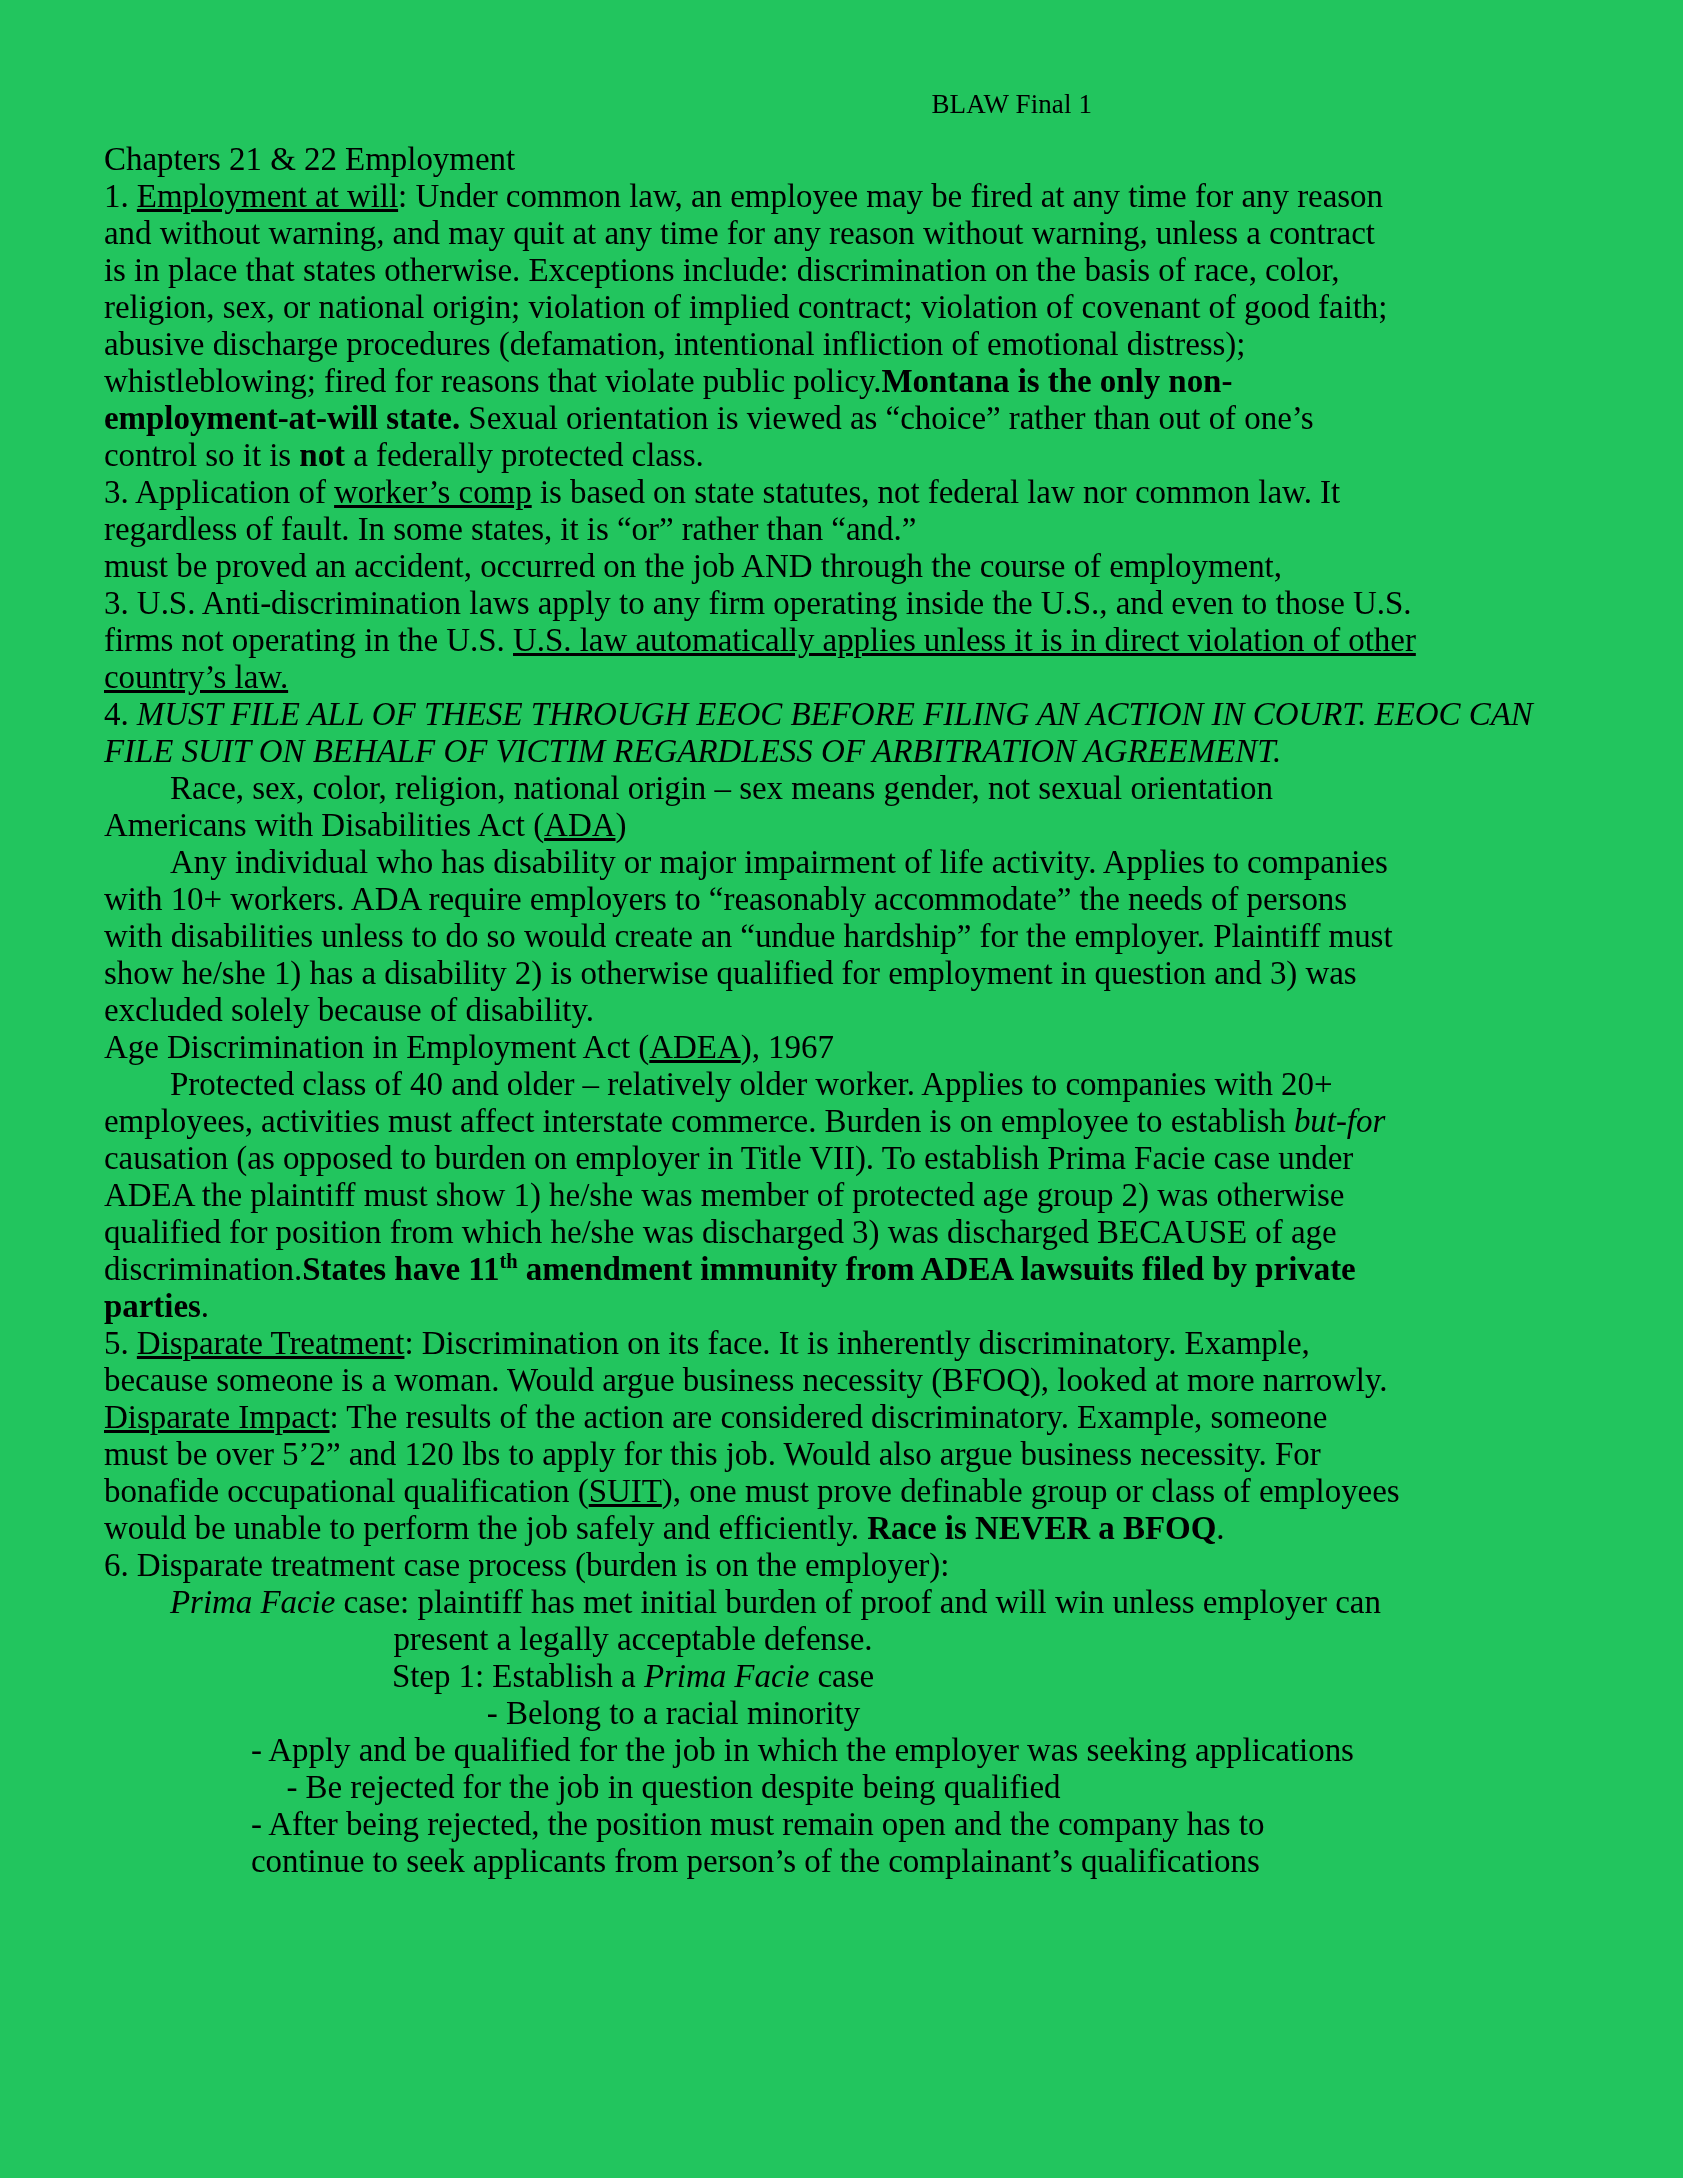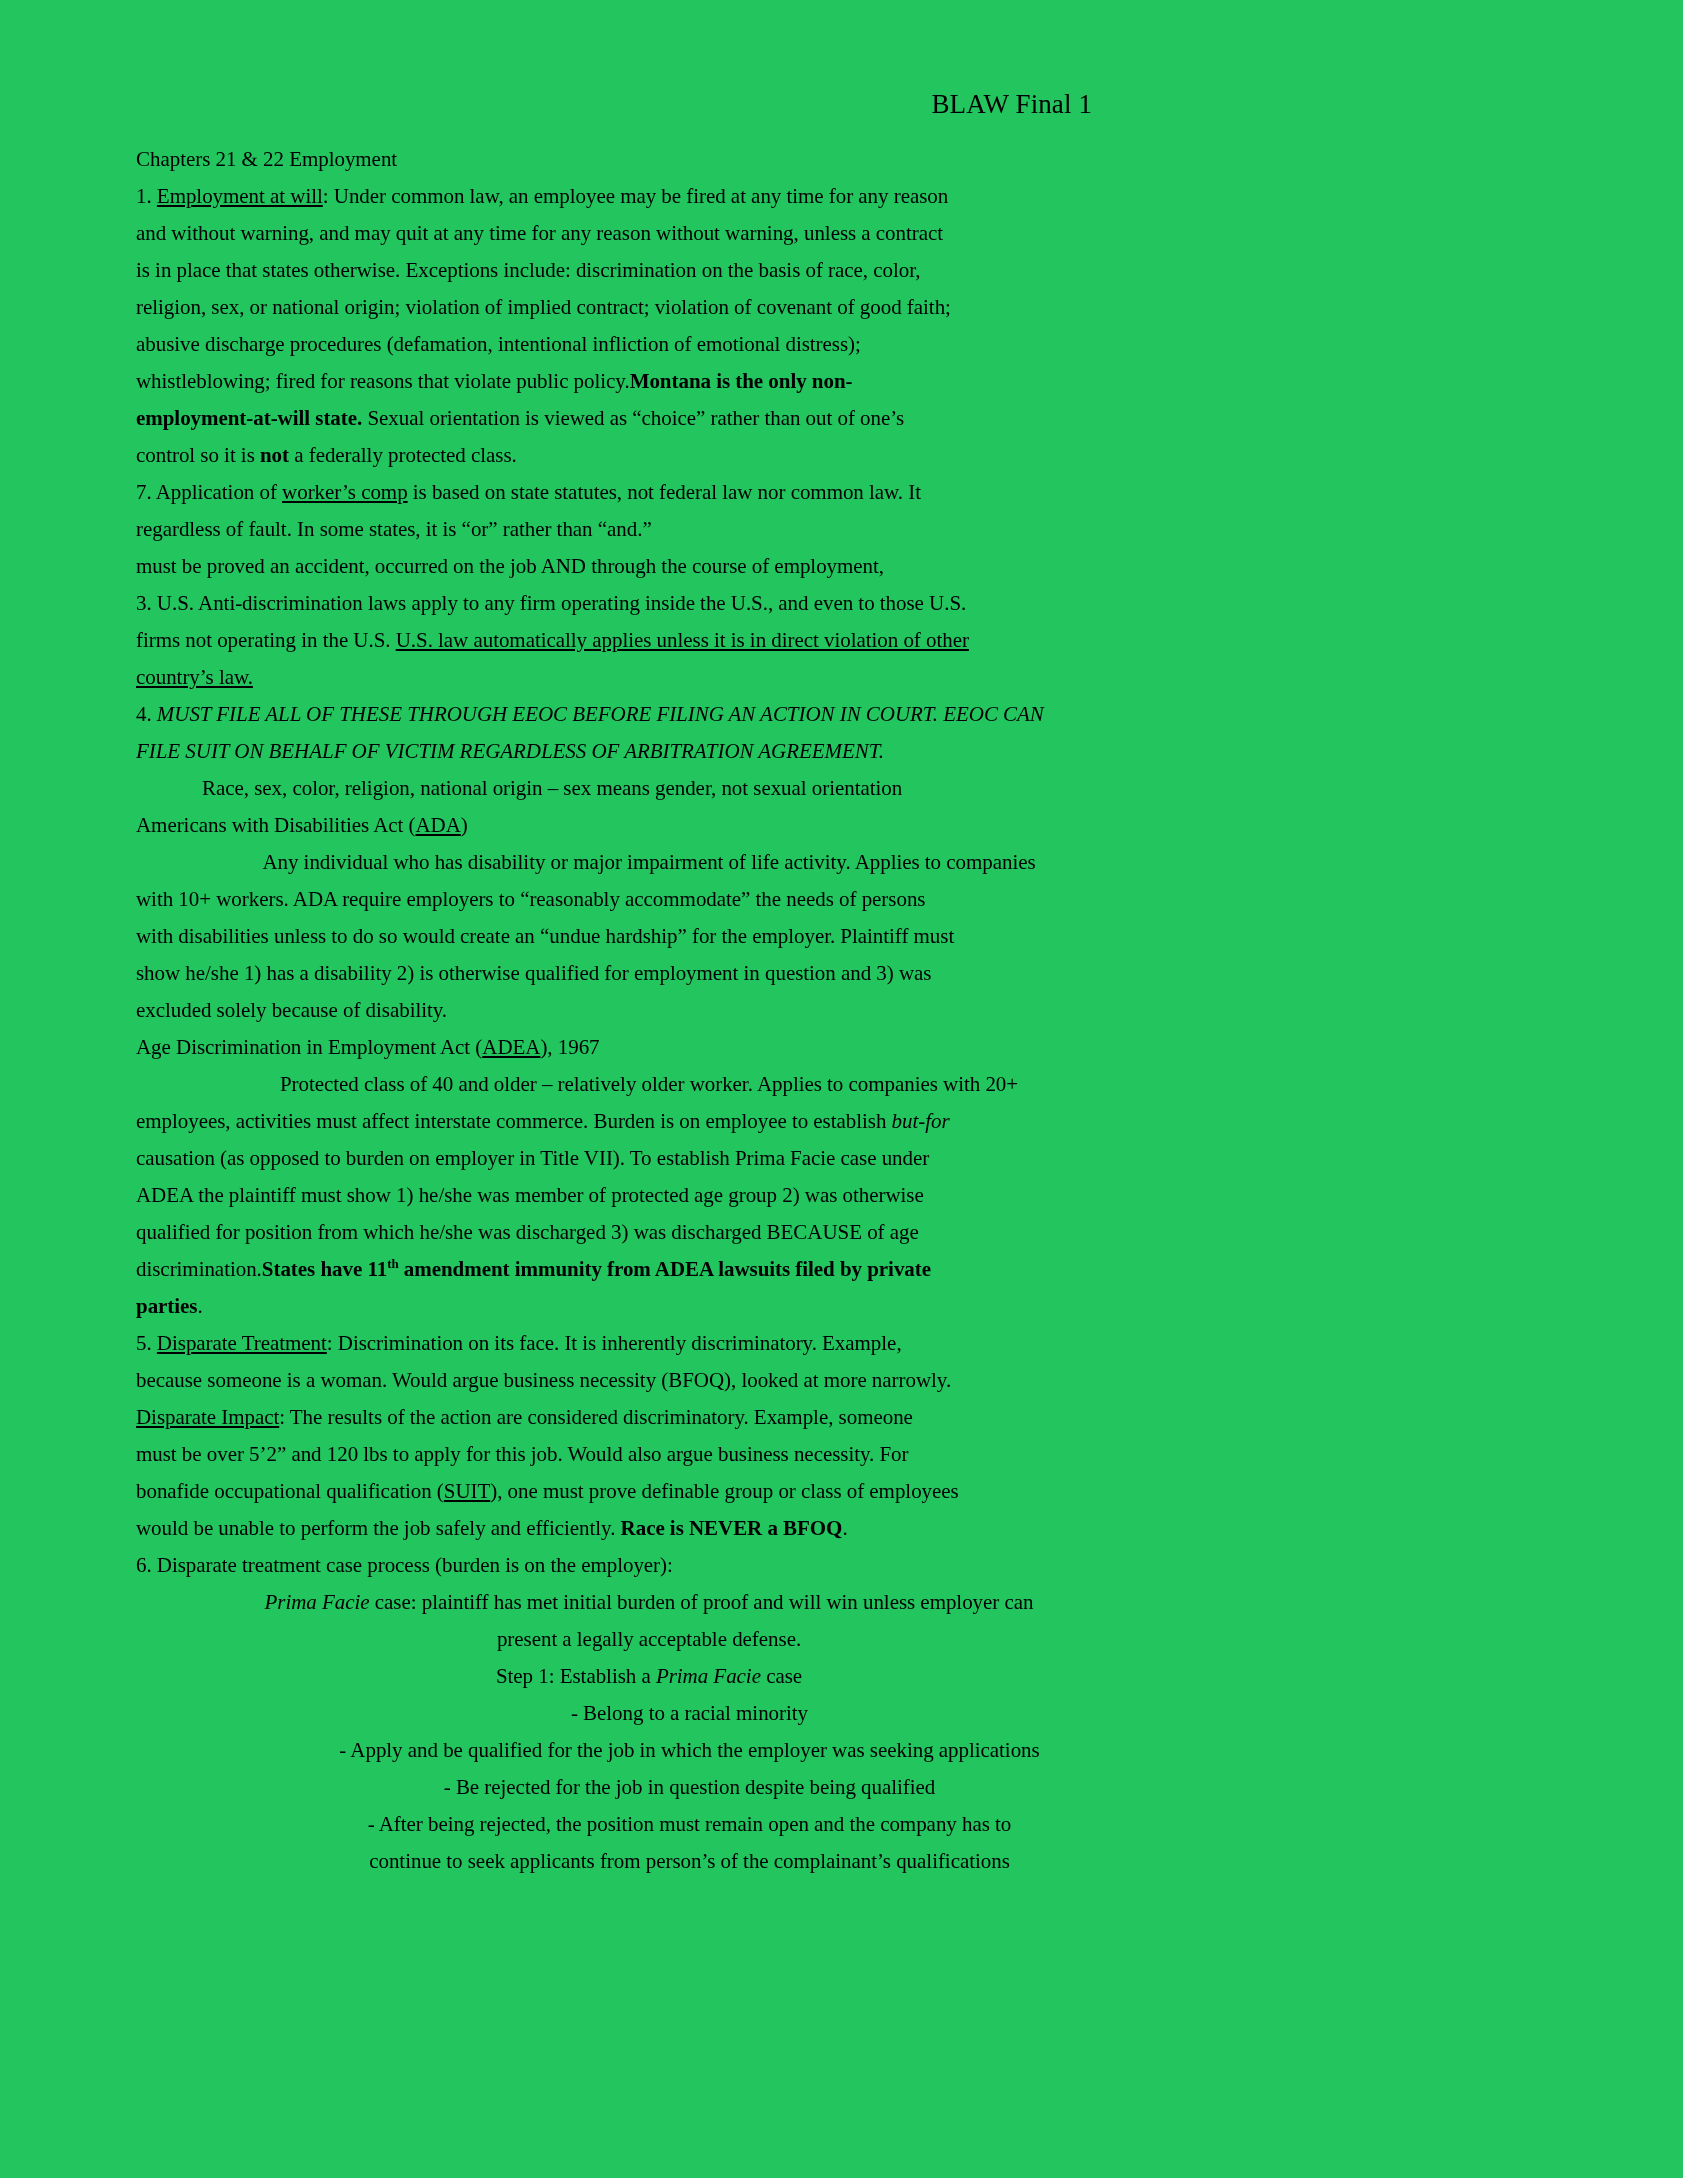--- a/index.html
+++ b/index.html
@@ -31,25 +31,24 @@
     line-height: 34px;
     letter-spacing: 0.1px;
   }
   .body-block {
     position: absolute;
     top: 141px;
     left: 104px;
     width: 992px;
   }
   .ln {
-    font-size: 21px;
+    font-size: 33px;
     line-height: 37px;
     white-space: pre;
     letter-spacing: -0.05px;
-    margin-left: 32px;
   }
   .ind1 { padding-left: 66px; }
   .ind2 { padding-left: 66px; text-align: center; }
   .ind3 { padding-left: 147px; text-align: center; }
   b, .b { font-weight: bold; }
   i, .i { font-style: italic; }
   u, .u { text-decoration: underline; text-underline-offset: 2px; }
   sup {
     font-size: 0.62em;
     vertical-align: super;
@@ -69,21 +68,21 @@
 
     <div class="ln"><span>1. </span><u>Employment at will</u><span>: Under common law, an employee may be fired at any time for any reason</span></div>
     <div class="ln">and without warning, and may quit at any time for any reason without warning, unless a contract</div>
     <div class="ln">is in place that states otherwise. Exceptions include: discrimination on the basis of race, color,</div>
     <div class="ln">religion, sex, or national origin; violation of implied contract; violation of covenant of good faith;</div>
     <div class="ln">abusive discharge procedures (defamation, intentional infliction of emotional distress);</div>
     <div class="ln"><span>whistleblowing; fired for reasons that violate public policy.</span><b>Montana is the only non-</b></div>
     <div class="ln"><b>employment-at-will state.</b><span> Sexual orientation is viewed as “choice” rather than out of one’s</span></div>
     <div class="ln"><span>control so it is </span><b>not</b><span> a federally protected class.</span></div>
 
-    <div class="ln"><span>7. Application of </span><u>worker’s comp</u><span> is based on state statutes, not federal law nor common law. It</span></div>
+    <div class="ln"><span>3. Application of </span><u>worker’s comp</u><span> is based on state statutes, not federal law nor common law. It</span></div>
     <div class="ln">regardless of fault. In some states, it is “or” rather than “and.”</div>
     <div class="ln">must be proved an accident, occurred on the job AND through the course of employment,</div>
 
     <div class="ln">3. U.S. Anti-discrimination laws apply to any firm operating inside the U.S., and even to those U.S.</div>
     <div class="ln"><span>firms not operating in the U.S. </span><u>U.S. law automatically applies unless it is in direct violation of other</u></div>
     <div class="ln"><u>country’s law.</u></div>
 
     <div class="ln"><span>4. </span><i>MUST FILE ALL OF THESE THROUGH EEOC BEFORE FILING AN ACTION IN COURT. EEOC CAN</i></div>
     <div class="ln"><i>FILE SUIT ON BEHALF OF VICTIM REGARDLESS OF ARBITRATION AGREEMENT.</i></div>
 

